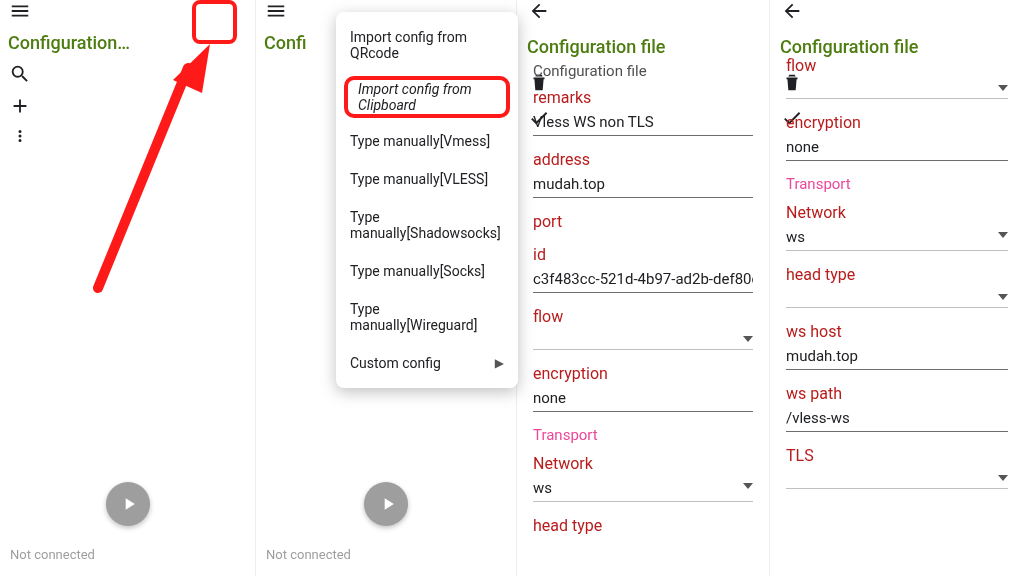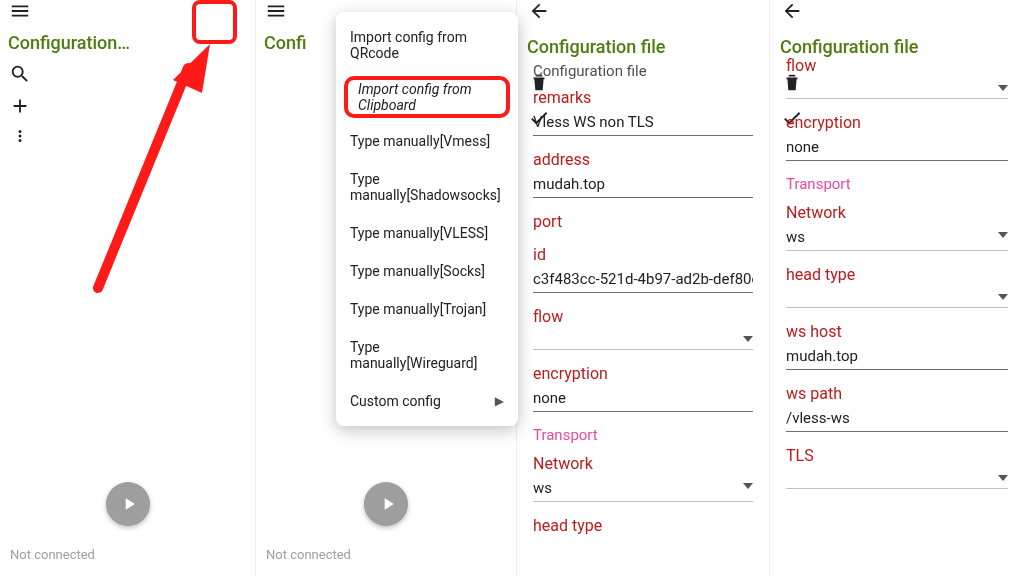--- a/index.html
+++ b/index.html
@@ -230,24 +230,23 @@
             <path d="M3 6h18v2H3zm0 5h18v2H3zm0 5h18v2H3z"></path>
           </svg>
       </span>
       <span class="title">Confi</span>
     </div>
 
     <div class="menu">
       <div class="menu-item">Import config from QRcode</div>
       <div class="menu-item highlight">Import config from Clipboard</div>
       <div class="menu-item">Type manually[Vmess]</div>
+      <div class="menu-item">Type manually[VLESS]</div>
       <div class="menu-item">Type manually[Shadowsocks]</div>
-      <div class="menu-item">Type manually[VLESS]</div>
       <div class="menu-item">Type manually[Socks]</div>
-      <div class="menu-item">Type manually[Trojan]</div>
       <div class="menu-item">Type manually[Wireguard]</div>
       <div class="menu-item">
         <span>Custom config</span>
         <span class="chev">▶</span>
       </div>
     </div>
 
     <div class="fab">
       <svg viewBox="0 0 24 24">
           <path d="M8 5v14l11-7z"></path>

